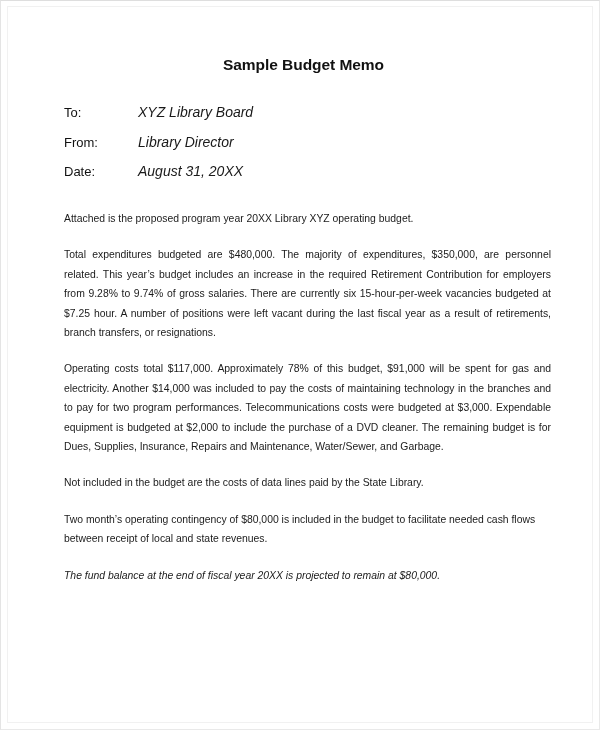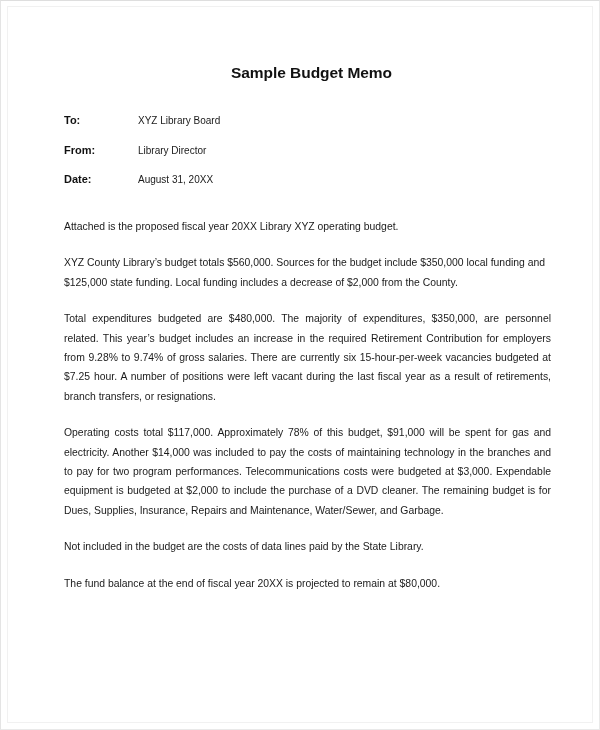--- a/index.html
+++ b/index.html
@@ -37,21 +37,21 @@
     border: 1px solid #f1f1f1;
     pointer-events: none;
   }
 
   .content {
     position: relative;
     padding: 0 48px 0 63px;
   }
 
   .doc-title {
-    margin: 8px;
+    margin: 0;
     padding: 54px 0 0 159px;
     font-size: 15.5px;
     font-weight: bold;
     letter-spacing: -0.05px;
     line-height: 20px;
     color: #111111;
   }
 
   .meta {
     margin-top: 30px;
@@ -60,50 +60,51 @@
 
   .meta-row {
     display: flex;
     align-items: baseline;
     margin-bottom: 14.5px;
   }
   .meta-row:last-child { margin-bottom: 0; align-items: center; }
 
   .meta-label {
     flex: 0 0 74px;
-    font-size: 11px;
-    font-weight: bold;
+    font-size: 13px;
+    font-weight: normal;
     line-height: 15px;
     color: #111111;
   }
 
   .meta-value {
-    font-size: 10px;
+    font-size: 14px;
     line-height: 15px;
     color: #1a1a1a;
+    font-style: italic;
   }
 
   .body-copy {
     margin-top: 30px;
   }
 
   .para {
     margin: 0 0 17px 0;
     font-size: 10.4px;
     line-height: 19.4px;
     color: #1a1a1a;
     text-align: left;
   }
 
   .para.justify {
     text-align: justify;
     text-justify: inter-word;
   }
 
-  .para:last-child { margin-bottom: 0; }
+  .para:last-child { margin-bottom: 0; font-style: italic; }
 </style>
 </head>
 <body>
 
 <div class="page">
   <div class="page-frame"></div>
 
   <div class="content">
 
     <h1 class="doc-title">Sample Budget Memo</h1>
@@ -122,29 +123,29 @@
 
 
       <div class="meta-row">
         <div class="meta-label">Date:</div>
         <div class="meta-value">August 31, 20XX</div>
       </div>
 
     </div>
 
     <div class="body-copy">
-      <p class="para">Attached is the proposed fiscal year 20XX Library XYZ operating budget.</p>
+      <p class="para">Attached is the proposed program year 20XX Library XYZ operating budget.</p>
 
-      <p class="para">XYZ County Library’s budget totals $560,000. Sources for the budget include $350,000 local funding and $125,000 state funding. Local funding includes a decrease of $2,000 from the County.</p>
 
       <p class="para justify">Total expenditures budgeted are $480,000. The majority of expenditures, $350,000, are personnel related. This year’s budget includes an increase in the required Retirement Contribution for employers from 9.28% to 9.74% of gross salaries. There are currently six 15-hour-per-week vacancies budgeted at $7.25 hour. A number of positions were left vacant during the last fiscal year as a result of retirements, branch transfers, or resignations.</p>
 
 
       <p class="para justify">Operating costs total $117,000. Approximately 78% of this budget, $91,000 will be spent for gas and electricity. Another $14,000 was included to pay the costs of maintaining technology in the branches and to pay for two program performances. Telecommunications costs were budgeted at $3,000. Expendable equipment is budgeted at $2,000 to include the purchase of a DVD cleaner. The remaining budget is for Dues, Supplies, Insurance, Repairs and Maintenance, Water/Sewer, and Garbage.</p>
 
       <p class="para">Not included in the budget are the costs of data lines paid by the State Library.</p>
 
+      <p class="para">Two month’s operating contingency of $80,000 is included in the budget to facilitate needed cash flows between receipt of local and state revenues.</p>
 
       <p class="para">The fund balance at the end of fiscal year 20XX is projected to remain at $80,000.</p>
     </div>
 
   </div>
 </div>
 
 </body></html>

